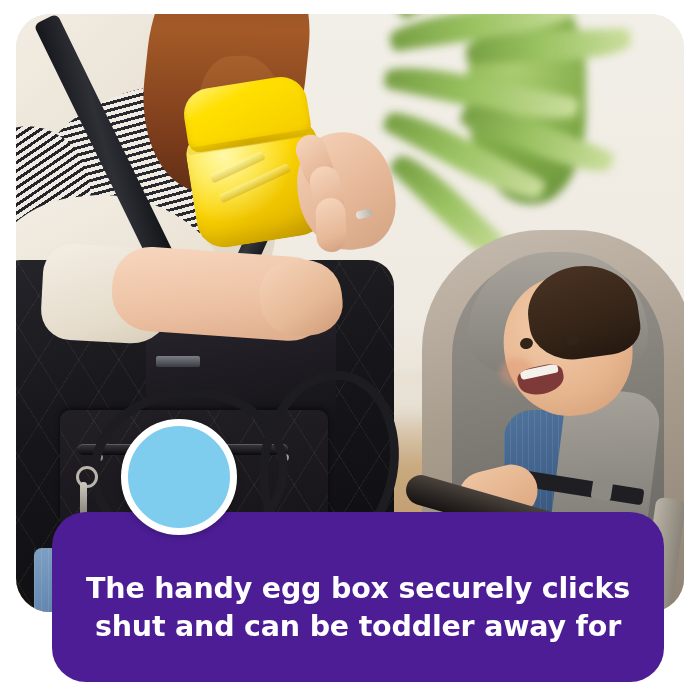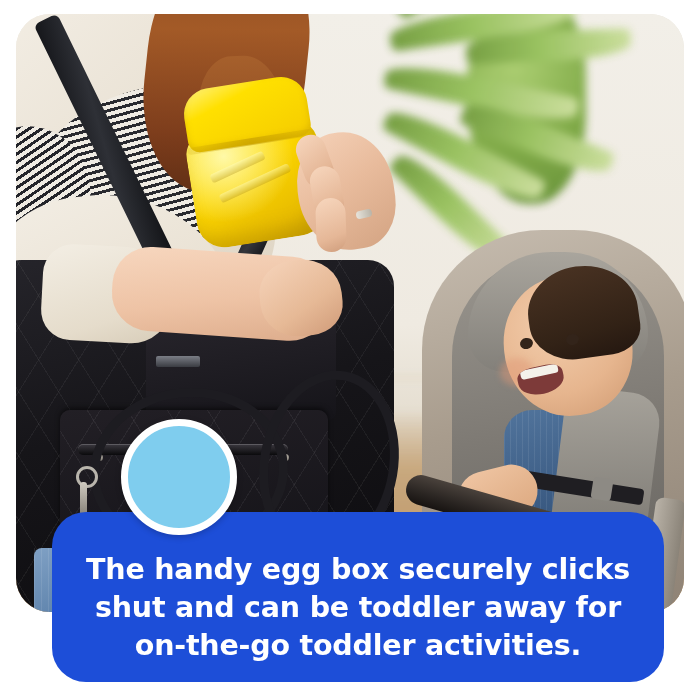--- a/index.html
+++ b/index.html
@@ -560,21 +560,21 @@
   .fp-left .fp-heel { position: absolute; left: 3px; top: 39px; }
   .fp-right { left: 56px; top: 20px; transform: rotate(-16deg); }
   .fp-right .fp-ball { position: absolute; left: 0;  top: 0; }
   .fp-right .fp-heel { position: absolute; left: 3px; top: 39px; }
 
   
   .caption {
     position: absolute;
     left: 52px; top: 512px;
     width: 612px; height: 170px;
-    background: #1d4ed8;
+    background: #4c1d95;
     border-radius: 34px;
     z-index: 5;
     display: flex;
     align-items: center;
   }
   .caption-text {
     width: 100%;
     text-align: center;
     color: #ffffff;
     font-family: "DejaVu Sans", "Liberation Sans", sans-serif;
@@ -688,17 +688,16 @@
     <div class="footprint fp-right">
       <div class="fp-ball"></div>
       <div class="fp-heel"></div>
     </div>
   </div>
 
   <div class="caption">
     <div class="caption-text">
       <span class="caption-line">The handy egg box securely clicks</span>
       <span class="caption-line">shut and can be toddler away for</span>
-      <span class="caption-line">on-the-go toddler activities.</span>
     </div>
   </div>
 
 </div>
 
 </body></html>

